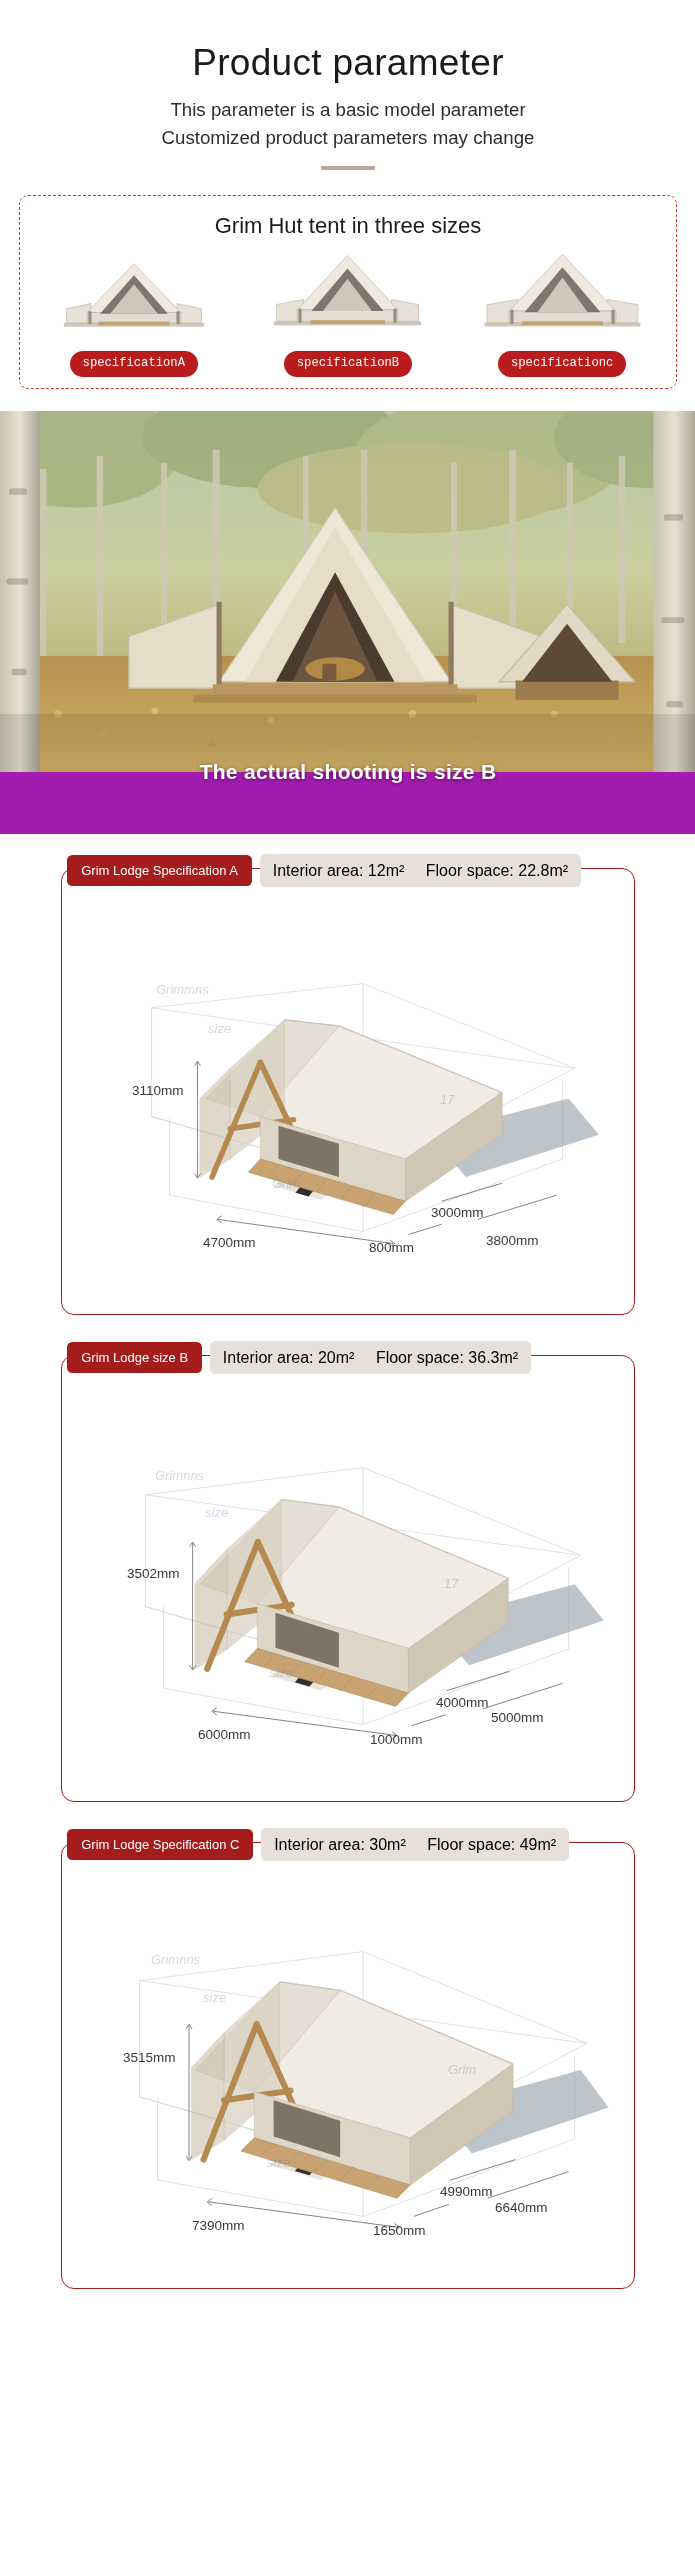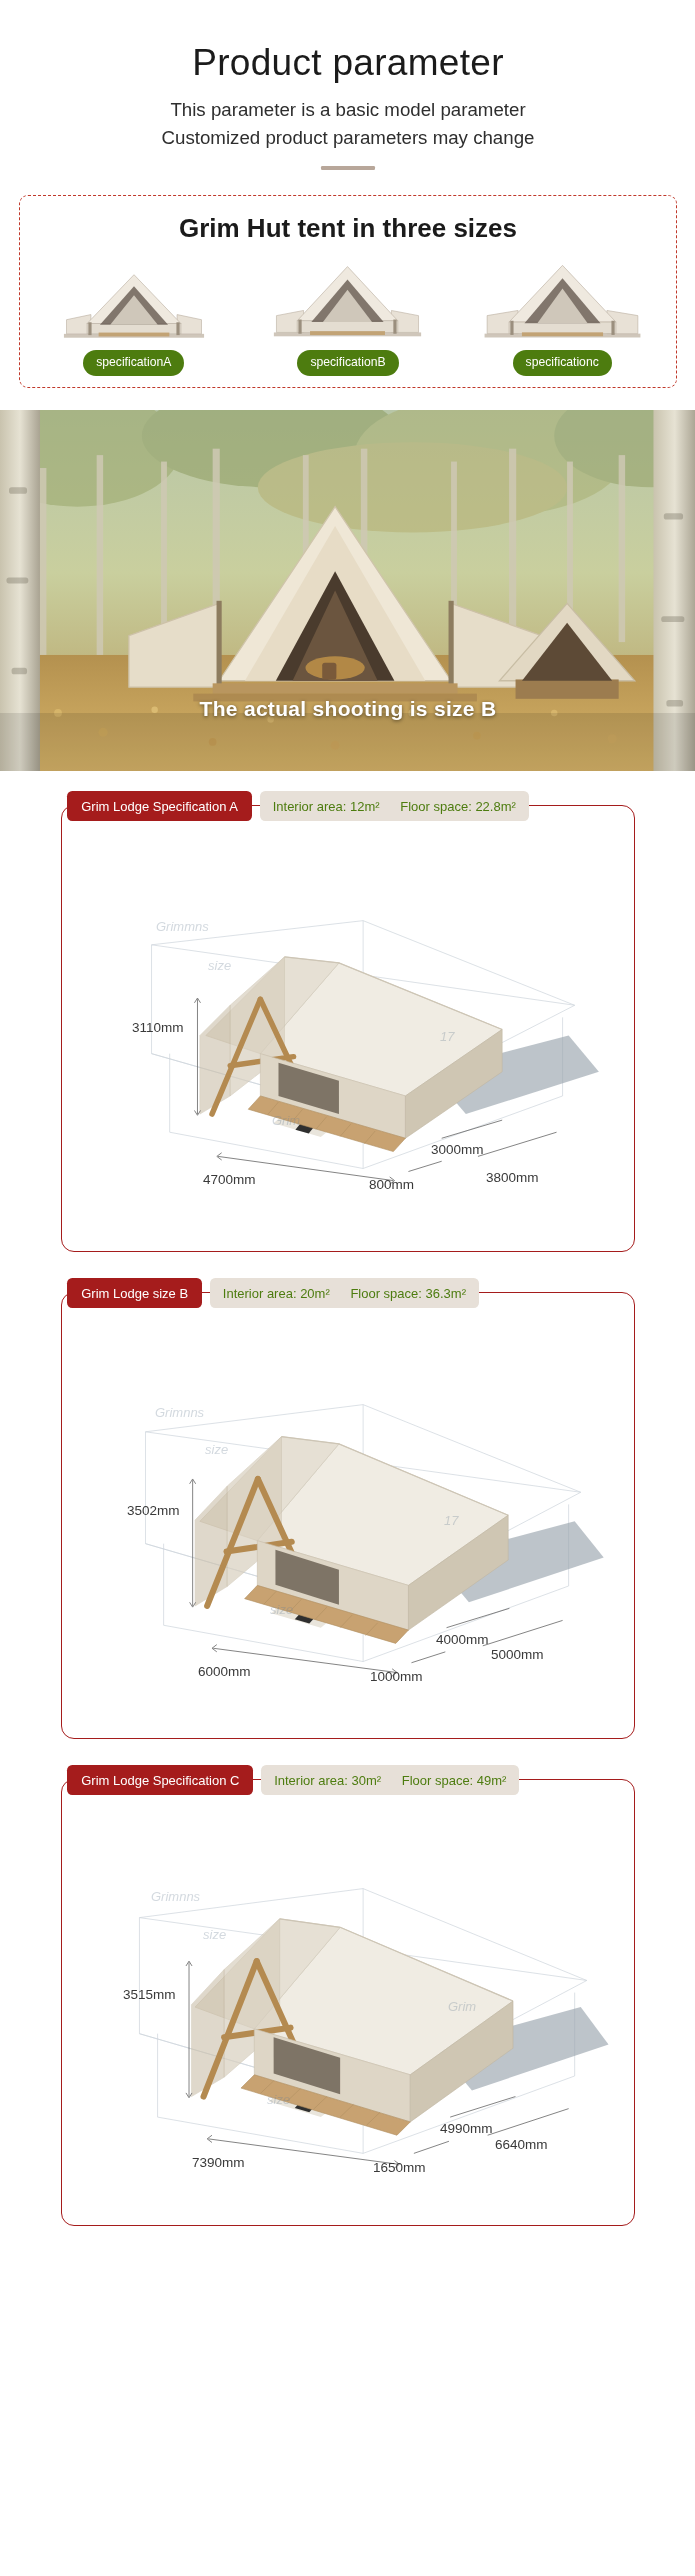--- a/index.html
+++ b/index.html
@@ -39,48 +39,49 @@
   
   .sizes-box {
     margin: 24.5px 19.3px 0;
     border: 1.3px dashed #c0392b;
     border-radius: 9px;
     padding: 17px 6.4px 11.6px;
     background: #fff;
   }
   .sizes-title {
     text-align: center;
-    font-size: 26px;
-    font-weight: 700;
+    font-size: 22px;
+    font-weight: 400;
     color: #1b1b1b;
-    margin-bottom: 7px;
+    margin-bottom: 1px;
   }
   .sizes-row {
     display: flex;
     justify-content: space-around;
     align-items: flex-end;
   }
   .size-cell { width: 193px; text-align: center; }
   .tent-thumb { height: 97px; display: flex; align-items: flex-end; justify-content: center; }
   .pill {
     display: inline-block;
-    margin-top: 2px;
-    background: #4d7c0f;
+    margin-top: 14px;
+    background: #b91c1c;
     color: #fff;
     font-size: 12.2px;
     padding: 5.8px 13px 6.4px;
     border-radius: 17px;
     white-space: nowrap;
+    font-family: Liberation Mono, monospace;
   }
 
   
   .photo {
     position: relative;
     margin-top: 22px;
-    height: 361px;
+    height: 423px;
     overflow: hidden;
     background: #a21caf;
   }
   .photo .caption {
     position: absolute;
     left: 0; right: 0;
     bottom: 50px;
     text-align: center;
     color: #fff;
     font-size: 21px;
@@ -110,22 +111,22 @@
     background: #a51c1c;
     color: #fff;
     font-size: 13px;
     padding: 7.7px 14px;
     border-radius: 5.2px;
     white-space: nowrap;
   }
   .spec-meta {
     margin-left: 7.7px;
     background: #e7e0d8;
-    color: #4d7c0f;
-    font-size: 13px;
+    color: #000000;
+    font-size: 16px;
     padding: 7.7px 13px;
     border-radius: 5.2px;
     white-space: nowrap;
   }
   .spec-meta span { margin-right: 17px; }
   .spec-meta span:last-child { margin-right: 0; }
 
   .diagram { position: relative; height: 387px; }
   .diagram svg { display: block; width: 100%; height: 100%; }
   .dim {

